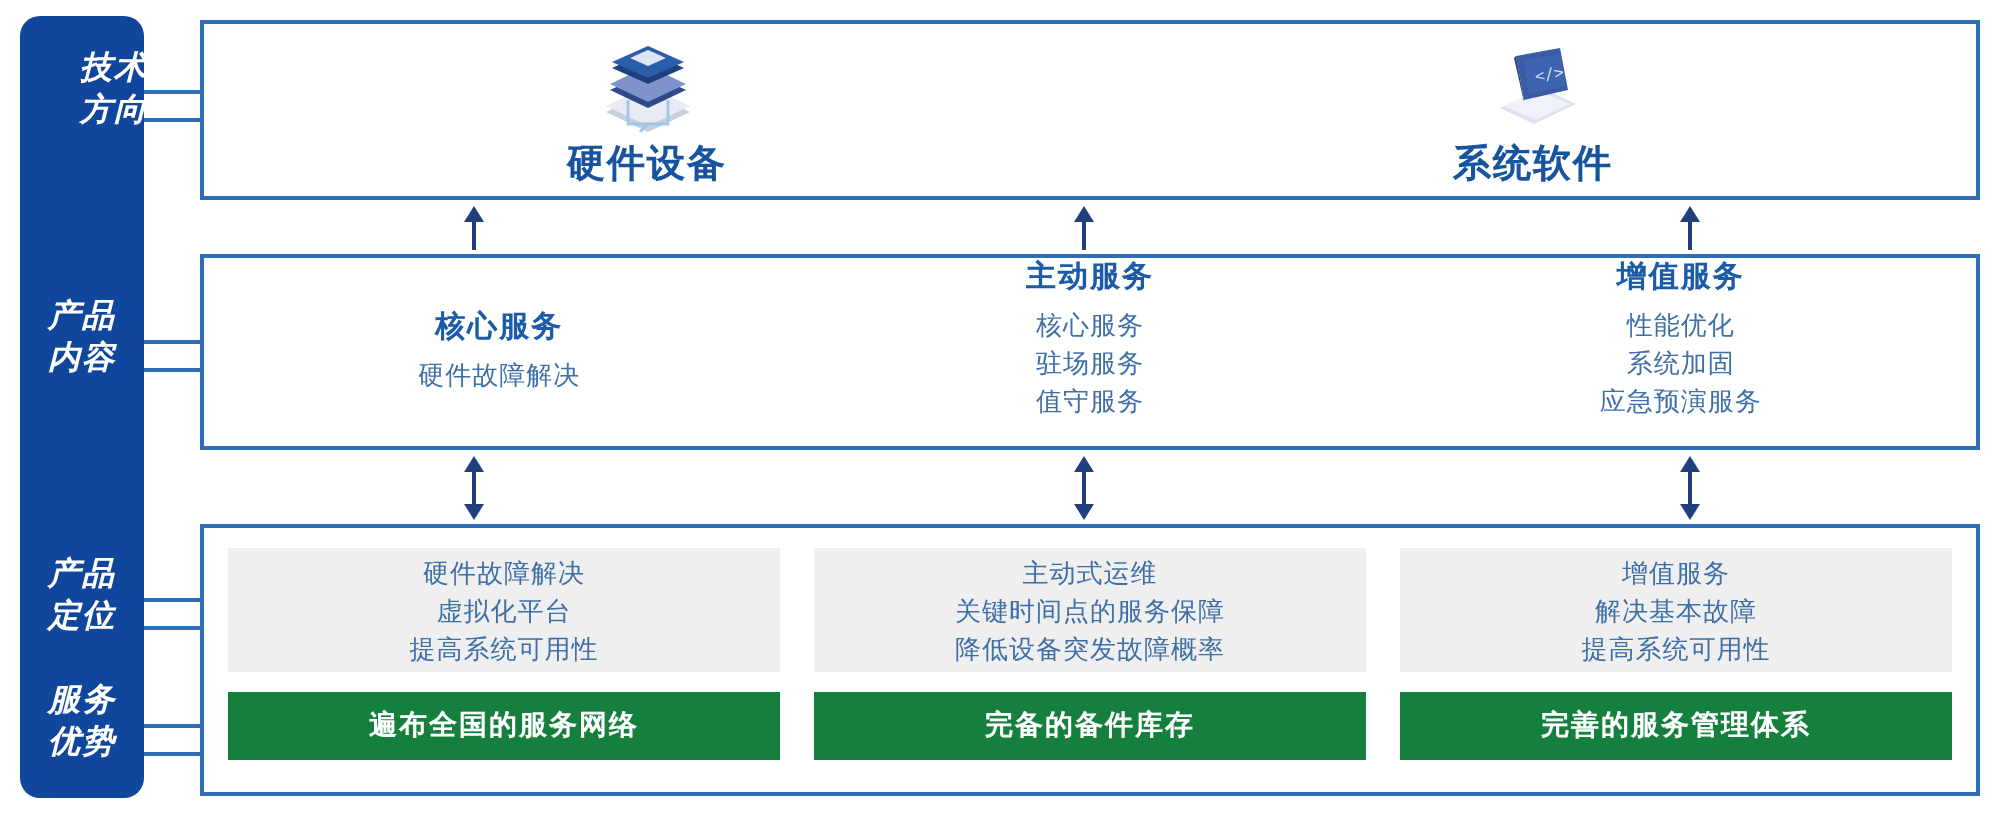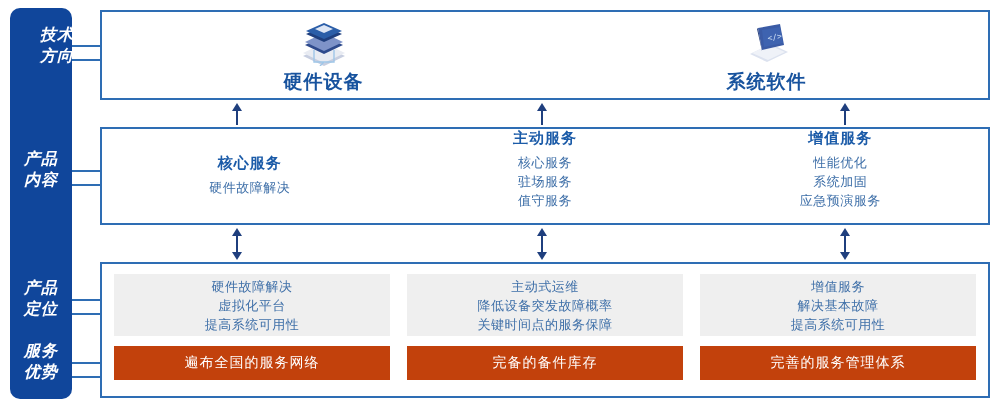--- a/index.html
+++ b/index.html
@@ -143,27 +143,27 @@
     justify-content: center;
   }
   .gray-line {
     font-size: 13px;
     color: #3E6FA8;
     line-height: 19px;
     letter-spacing: 0.5px;
   }
   .blue-bar {
     flex: 1 1 0;
-    background: #c2410c;
+    background: #15803d;
     display: flex;
     align-items: center;
     justify-content: center;
     color: #ffffff;
     font-size: 14px;
-    font-weight: normal;
+    font-weight: bold;
     letter-spacing: 1px;
   }
 
   
   .arrow-up, .arrow-dbl {
     position: absolute;
   }
 </style>
 </head>
 <body>
@@ -312,22 +312,22 @@
     <div class="bottom-inner">
 
       <div class="gray-row">
         <div class="gray-card">
           <span class="gray-line">硬件故障解决</span>
           <span class="gray-line">虚拟化平台</span>
           <span class="gray-line">提高系统可用性</span>
         </div>
         <div class="gray-card">
           <span class="gray-line">主动式运维</span>
+          <span class="gray-line">关键时间点的服务保障</span>
           <span class="gray-line">降低设备突发故障概率</span>
-          <span class="gray-line">关键时间点的服务保障</span>
         </div>
         <div class="gray-card">
           <span class="gray-line">增值服务</span>
           <span class="gray-line">解决基本故障</span>
           <span class="gray-line">提高系统可用性</span>
         </div>
       </div>
 
       <div class="blue-row">
         <div class="blue-bar">遍布全国的服务网络</div>

